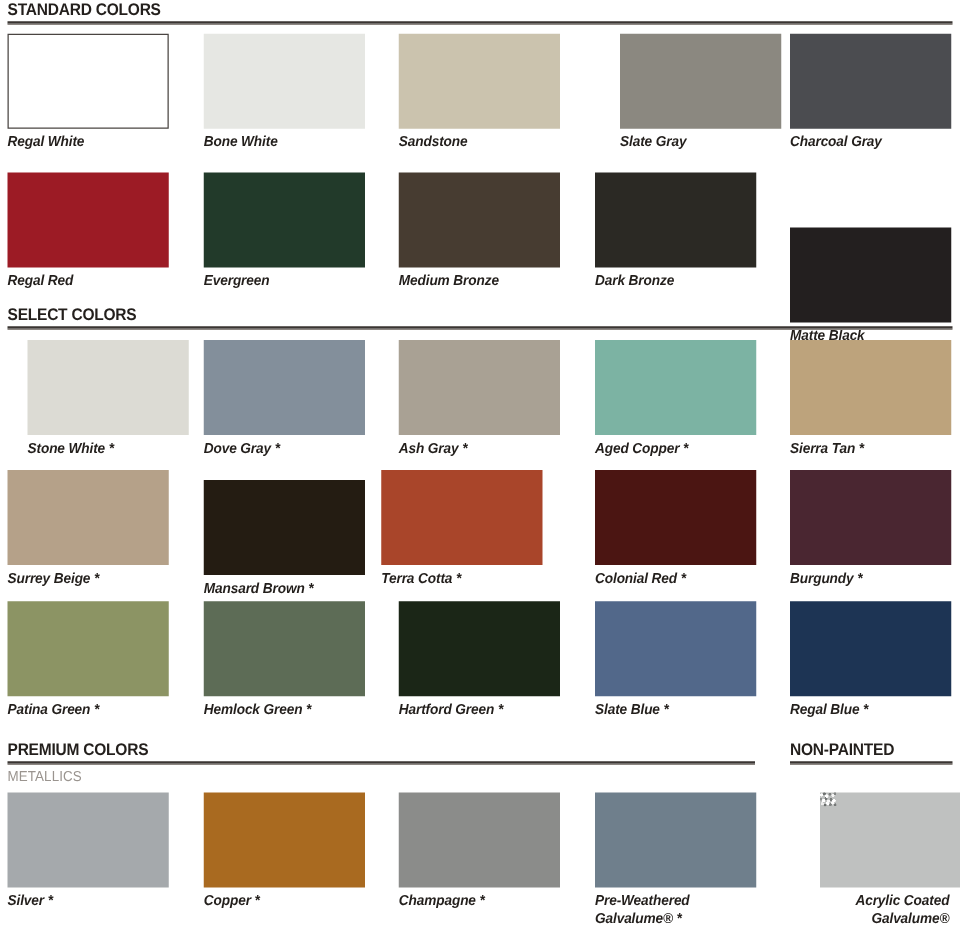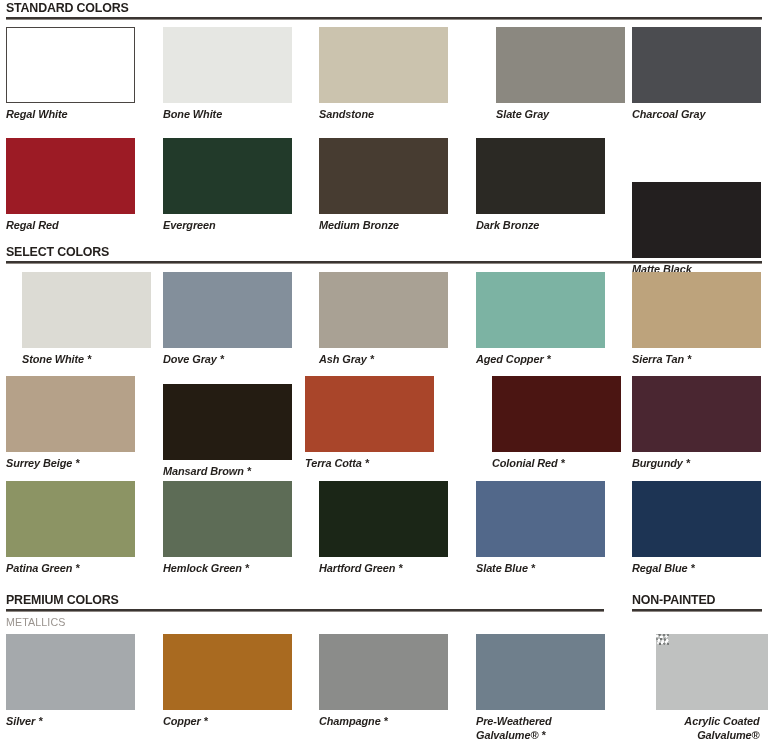--- a/index.html
+++ b/index.html
@@ -173,21 +173,21 @@
   <div class="swatch-label">Surrey Beige *</div>
 </div>
 <div class="swatch-cell" style="left:163px; top:384px;">
   <div class="swatch" style="background:#241c12"></div>
   <div class="swatch-label">Mansard Brown *</div>
 </div>
 <div class="swatch-cell" style="left:305px; top:376px;">
   <div class="swatch" style="background:#a9452a"></div>
   <div class="swatch-label">Terra Cotta *</div>
 </div>
-<div class="swatch-cell" style="left:476px; top:376px;margin-left:16px;">
+<div class="swatch-cell" style="left:476px; top:376px;">
   <div class="swatch" style="background:#4b1512"></div>
   <div class="swatch-label">Colonial Red *</div>
 </div>
 <div class="swatch-cell" style="left:632px; top:376px;">
   <div class="swatch" style="background:#4a2631"></div>
   <div class="swatch-label">Burgundy *</div>
 </div>
 
 <div class="swatch-cell" style="left:6px; top:481px;">
   <div class="swatch" style="background:#8c9464"></div>

